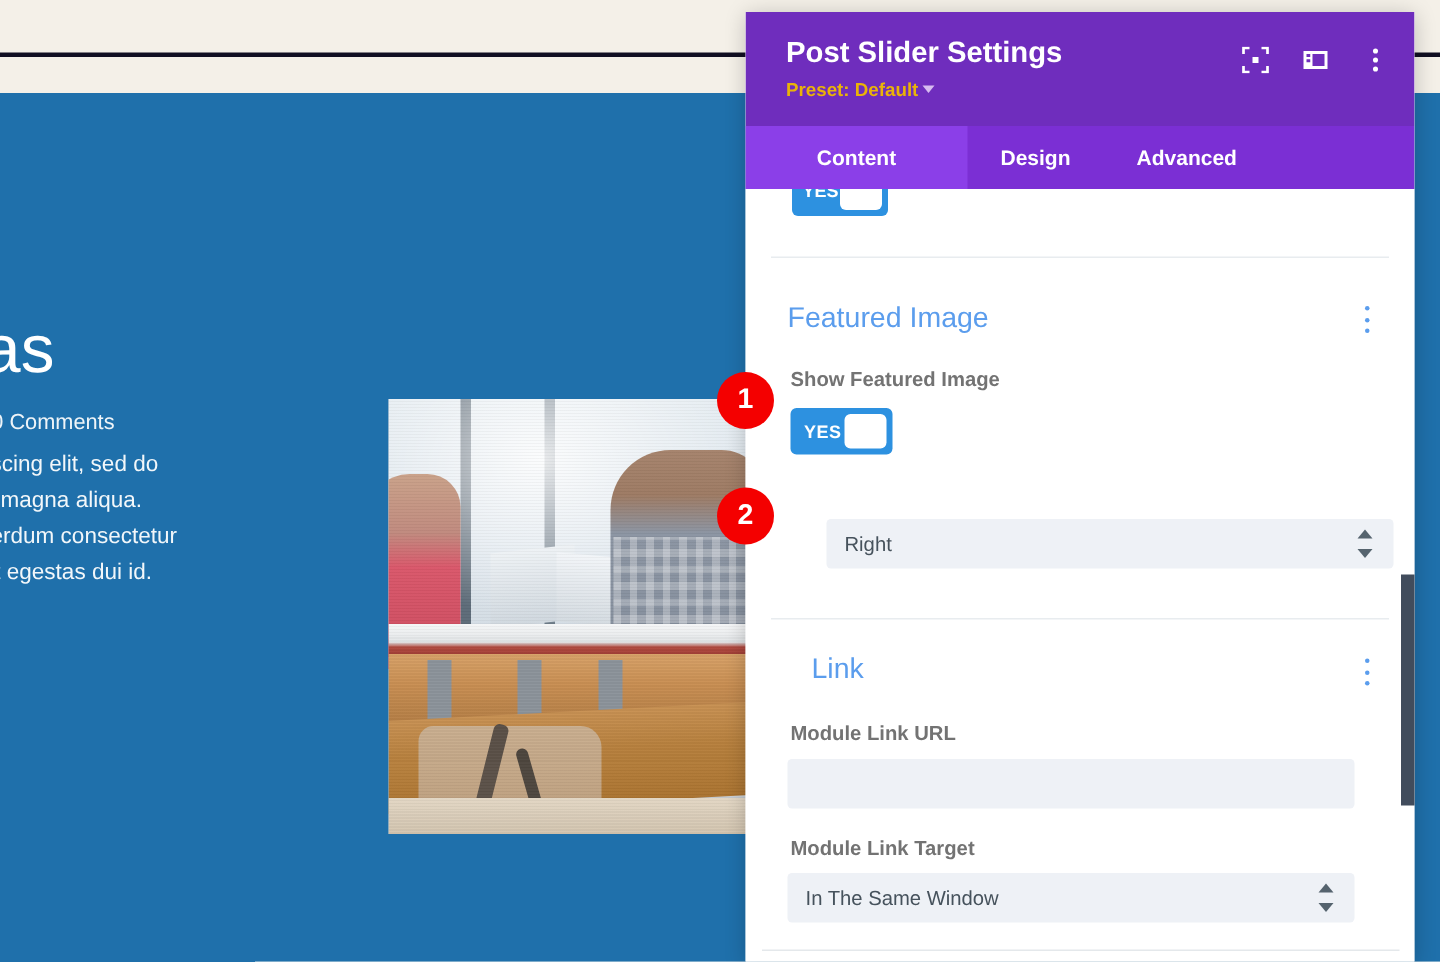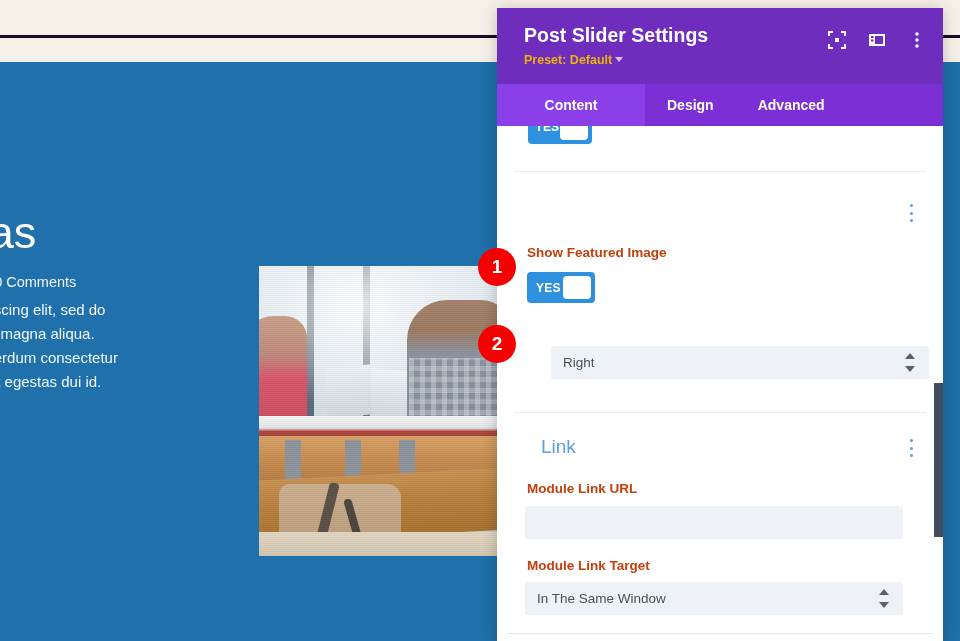--- a/index.html
+++ b/index.html
@@ -284,21 +284,21 @@
     display: block;
     width: 3px; height: 3px;
     background: #5b9ded;
     border-radius: 50%;
   }
 
   .field-label {
     position: absolute;
     font-size: 13.5px;
     font-weight: bold;
-    color: #c2410c;
+    color: #737373;
   }
 
   .yes-toggle {
     position: absolute;
     width: 68px; height: 31px;
     background: #2d91e0;
     border-radius: 4px;
     cursor: pointer;
   }
   .yes-toggle .yt-label {
@@ -486,20 +486,21 @@
 
   <div id="panel-scroll">
 
     <div class="clipped-toggle">
       <span class="ct-label">YES</span>
       <span class="ct-knob"></span>
     </div>
 
     <div class="section-divider" style="top:45px;"></div>
 
+    <div class="section-heading" style="left:28px; top:76px;">Featured Image</div>
     <div class="section-dots" style="right:24px; top:78px;">
       <i></i>
         <i></i>
         <i></i>
     </div>
 
     <div class="field-label" style="left:30px; top:119px;">Show Featured Image</div>
     <div class="yes-toggle" style="left:30px; top:146px;">
       <span class="yt-label">YES</span>
       <span class="yt-knob"></span>

